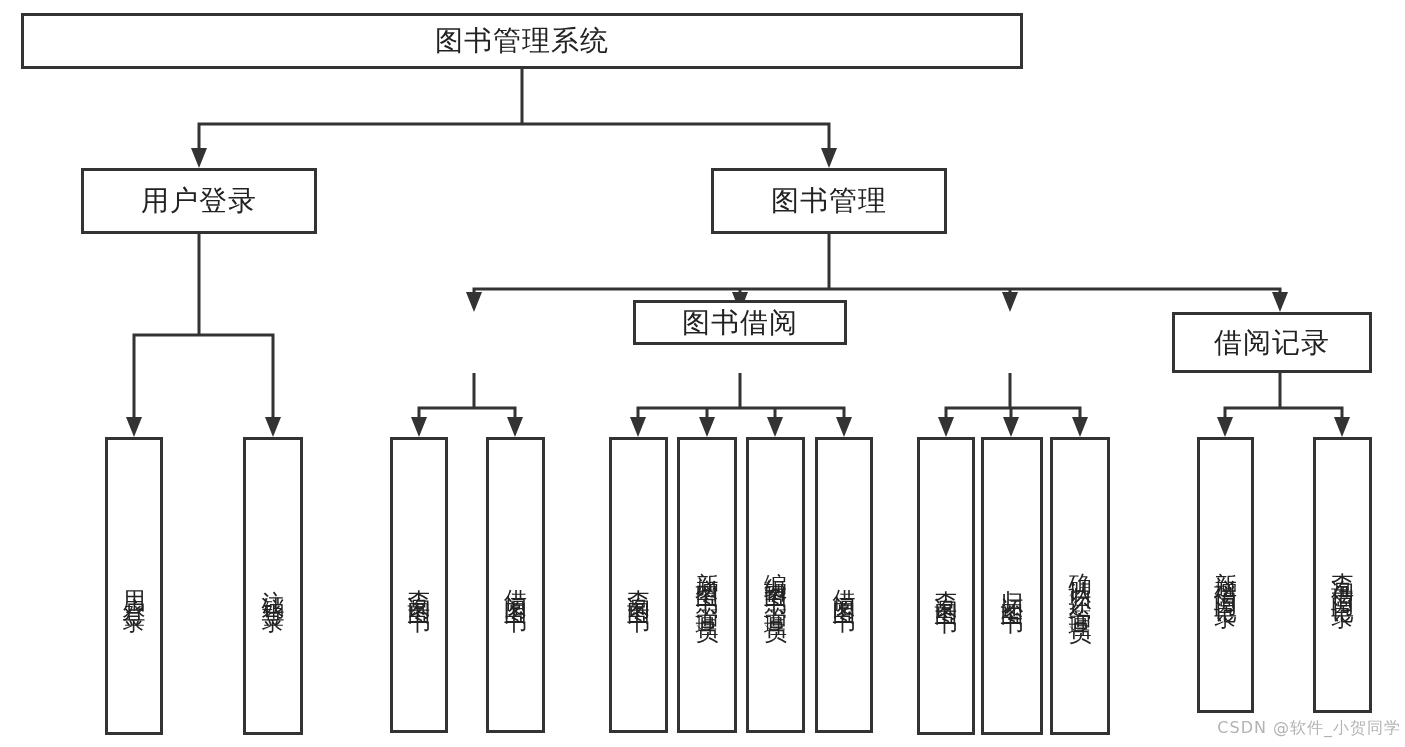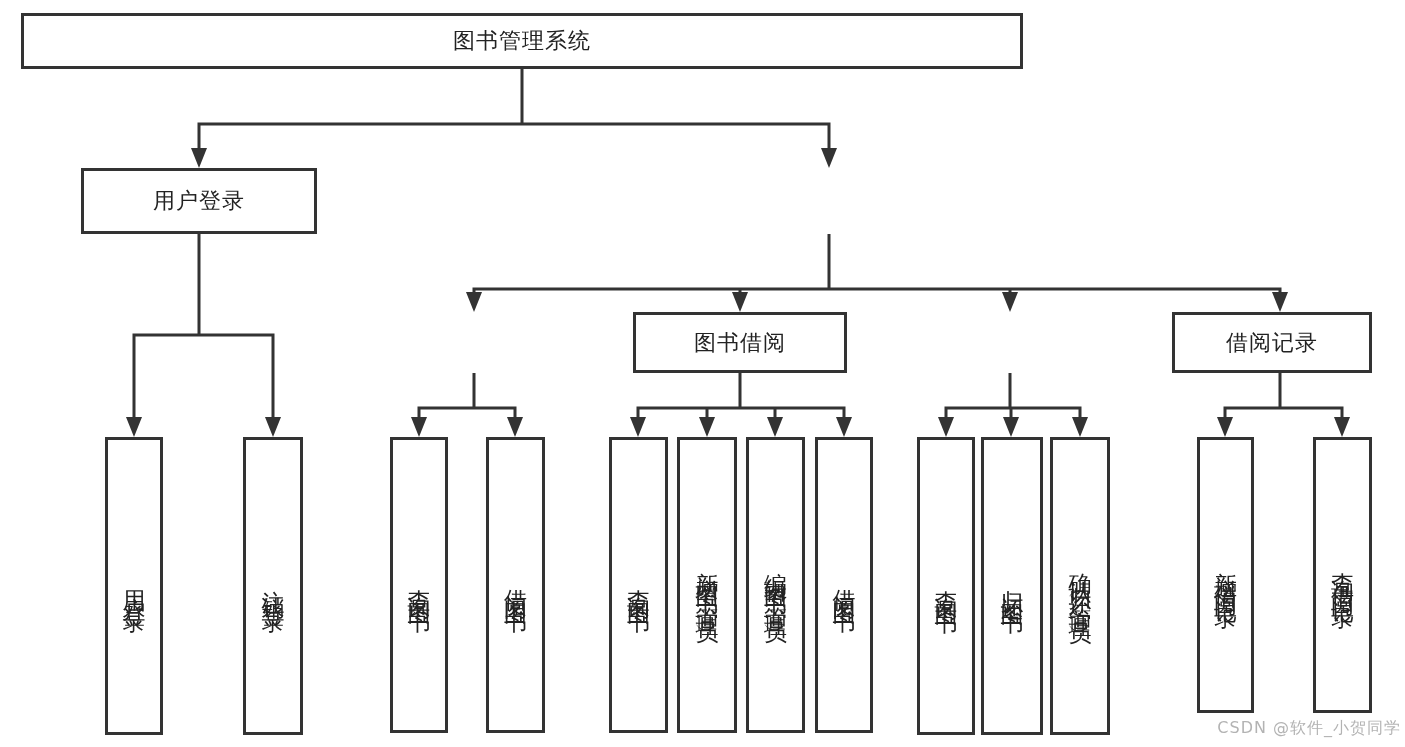--- a/index.html
+++ b/index.html
@@ -20,21 +20,21 @@
     position: absolute;
     box-sizing: border-box;
     border: 3px solid #333333;
     background: #ffffff;
     display: flex;
     align-items: center;
     justify-content: center;
     color: #222222;
     text-align: center;
   }
-  .node.h-label { font-size: 22px; letter-spacing: 1px; align-items: center; }
+  .node.h-label { font-size: 28px; letter-spacing: 1px; align-items: center; }
   .node.leaf {
     font-size: 23px;
   }
   .node.leaf .vtext {
     writing-mode: vertical-rl;
     text-orientation: mixed;
     letter-spacing: 7px;
     line-height: 1;
     white-space: nowrap;
   }
@@ -93,22 +93,25 @@
     </g>
   </svg>
 
   <div class="node h-label" style="left:21px; top:13px; width:1002px; height:56px;">
     <span>图书管理系统</span>
   </div>
 
   <div class="node h-label" style="left:81px; top:168px; width:236px; height:66px;">
     <span>用户登录</span>
   </div>
+  <div class="node h-label" style="left:711px; top:168px; width:236px; height:66px;">
+    <span>图书管理</span>
+  </div>
 
-  <div class="node h-label" style="left:633px; top:312px; width:214px; height:61px;">
+  <div class="node h-label" style="left:633px; top:300px; width:214px; height:45px;">
     <span>图书借阅</span>
   </div>
   <div class="node h-label" style="left:1172px; top:312px; width:200px; height:61px;">
     <span>借阅记录</span>
   </div>
 
   <div class="node leaf" style="left:105px; top:437px; width:58px; height:298px;">
     <span class="vtext">用户登录</span>
   </div>
   <div class="node leaf" style="left:243px; top:437px; width:60px; height:298px;">

